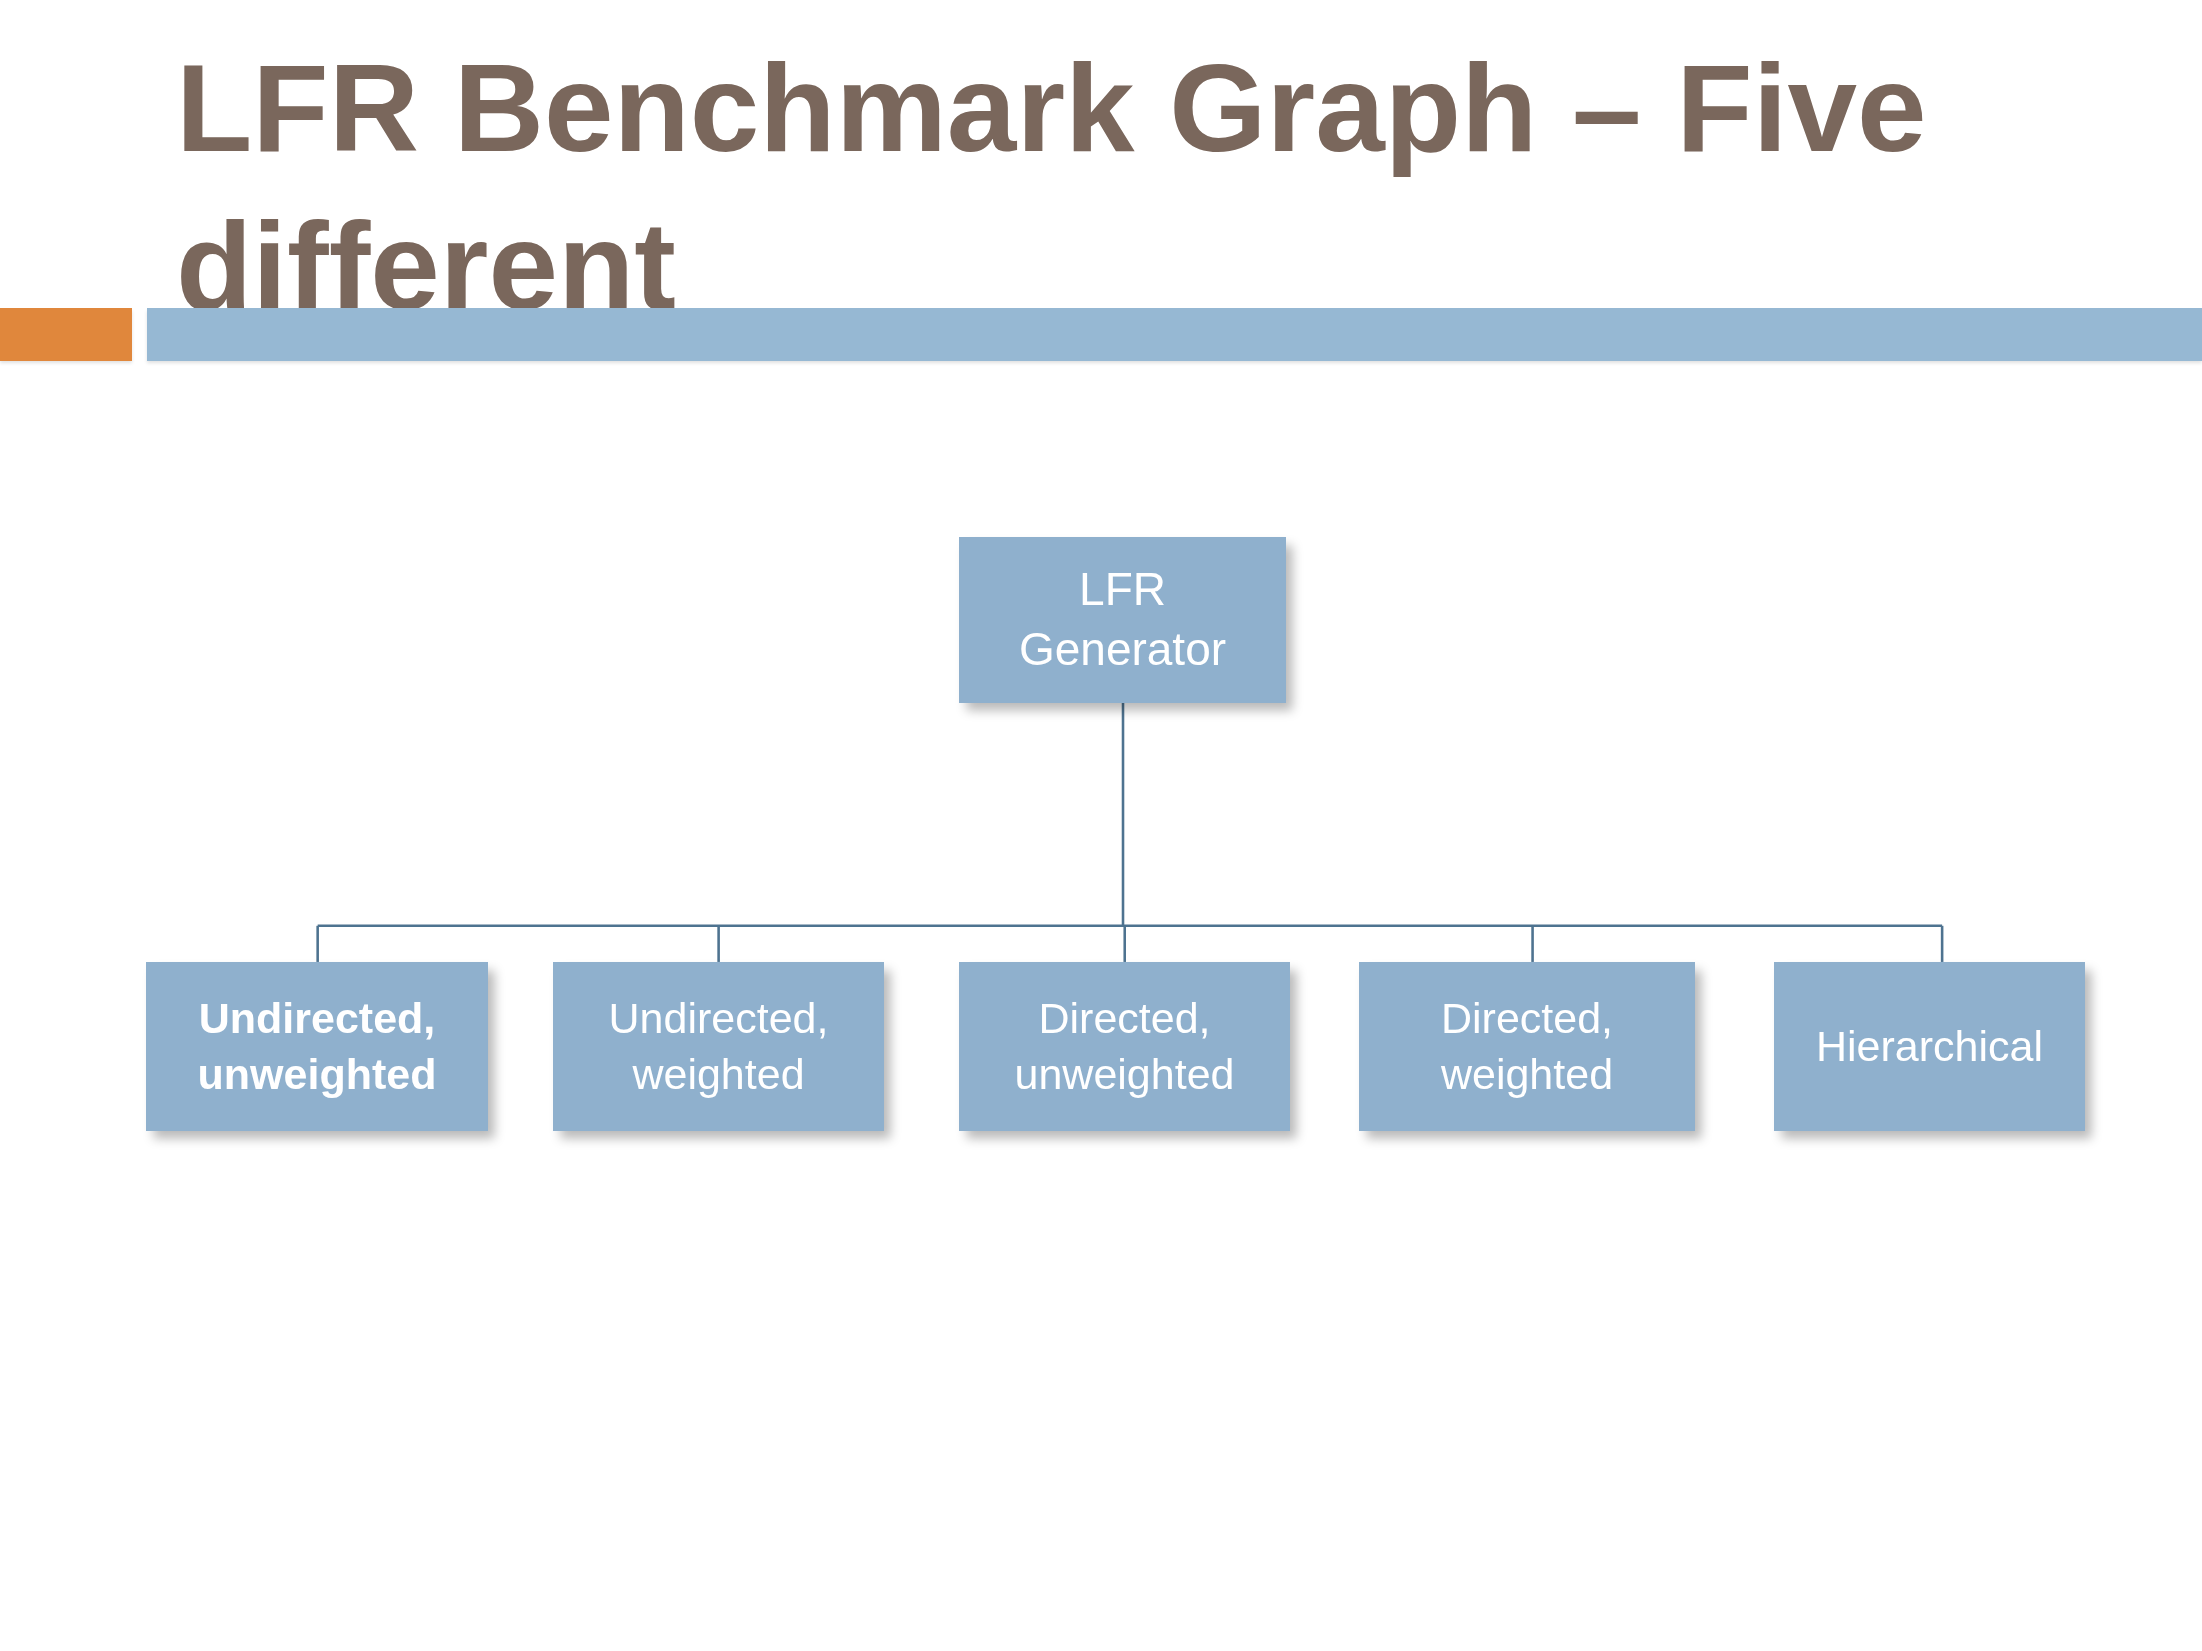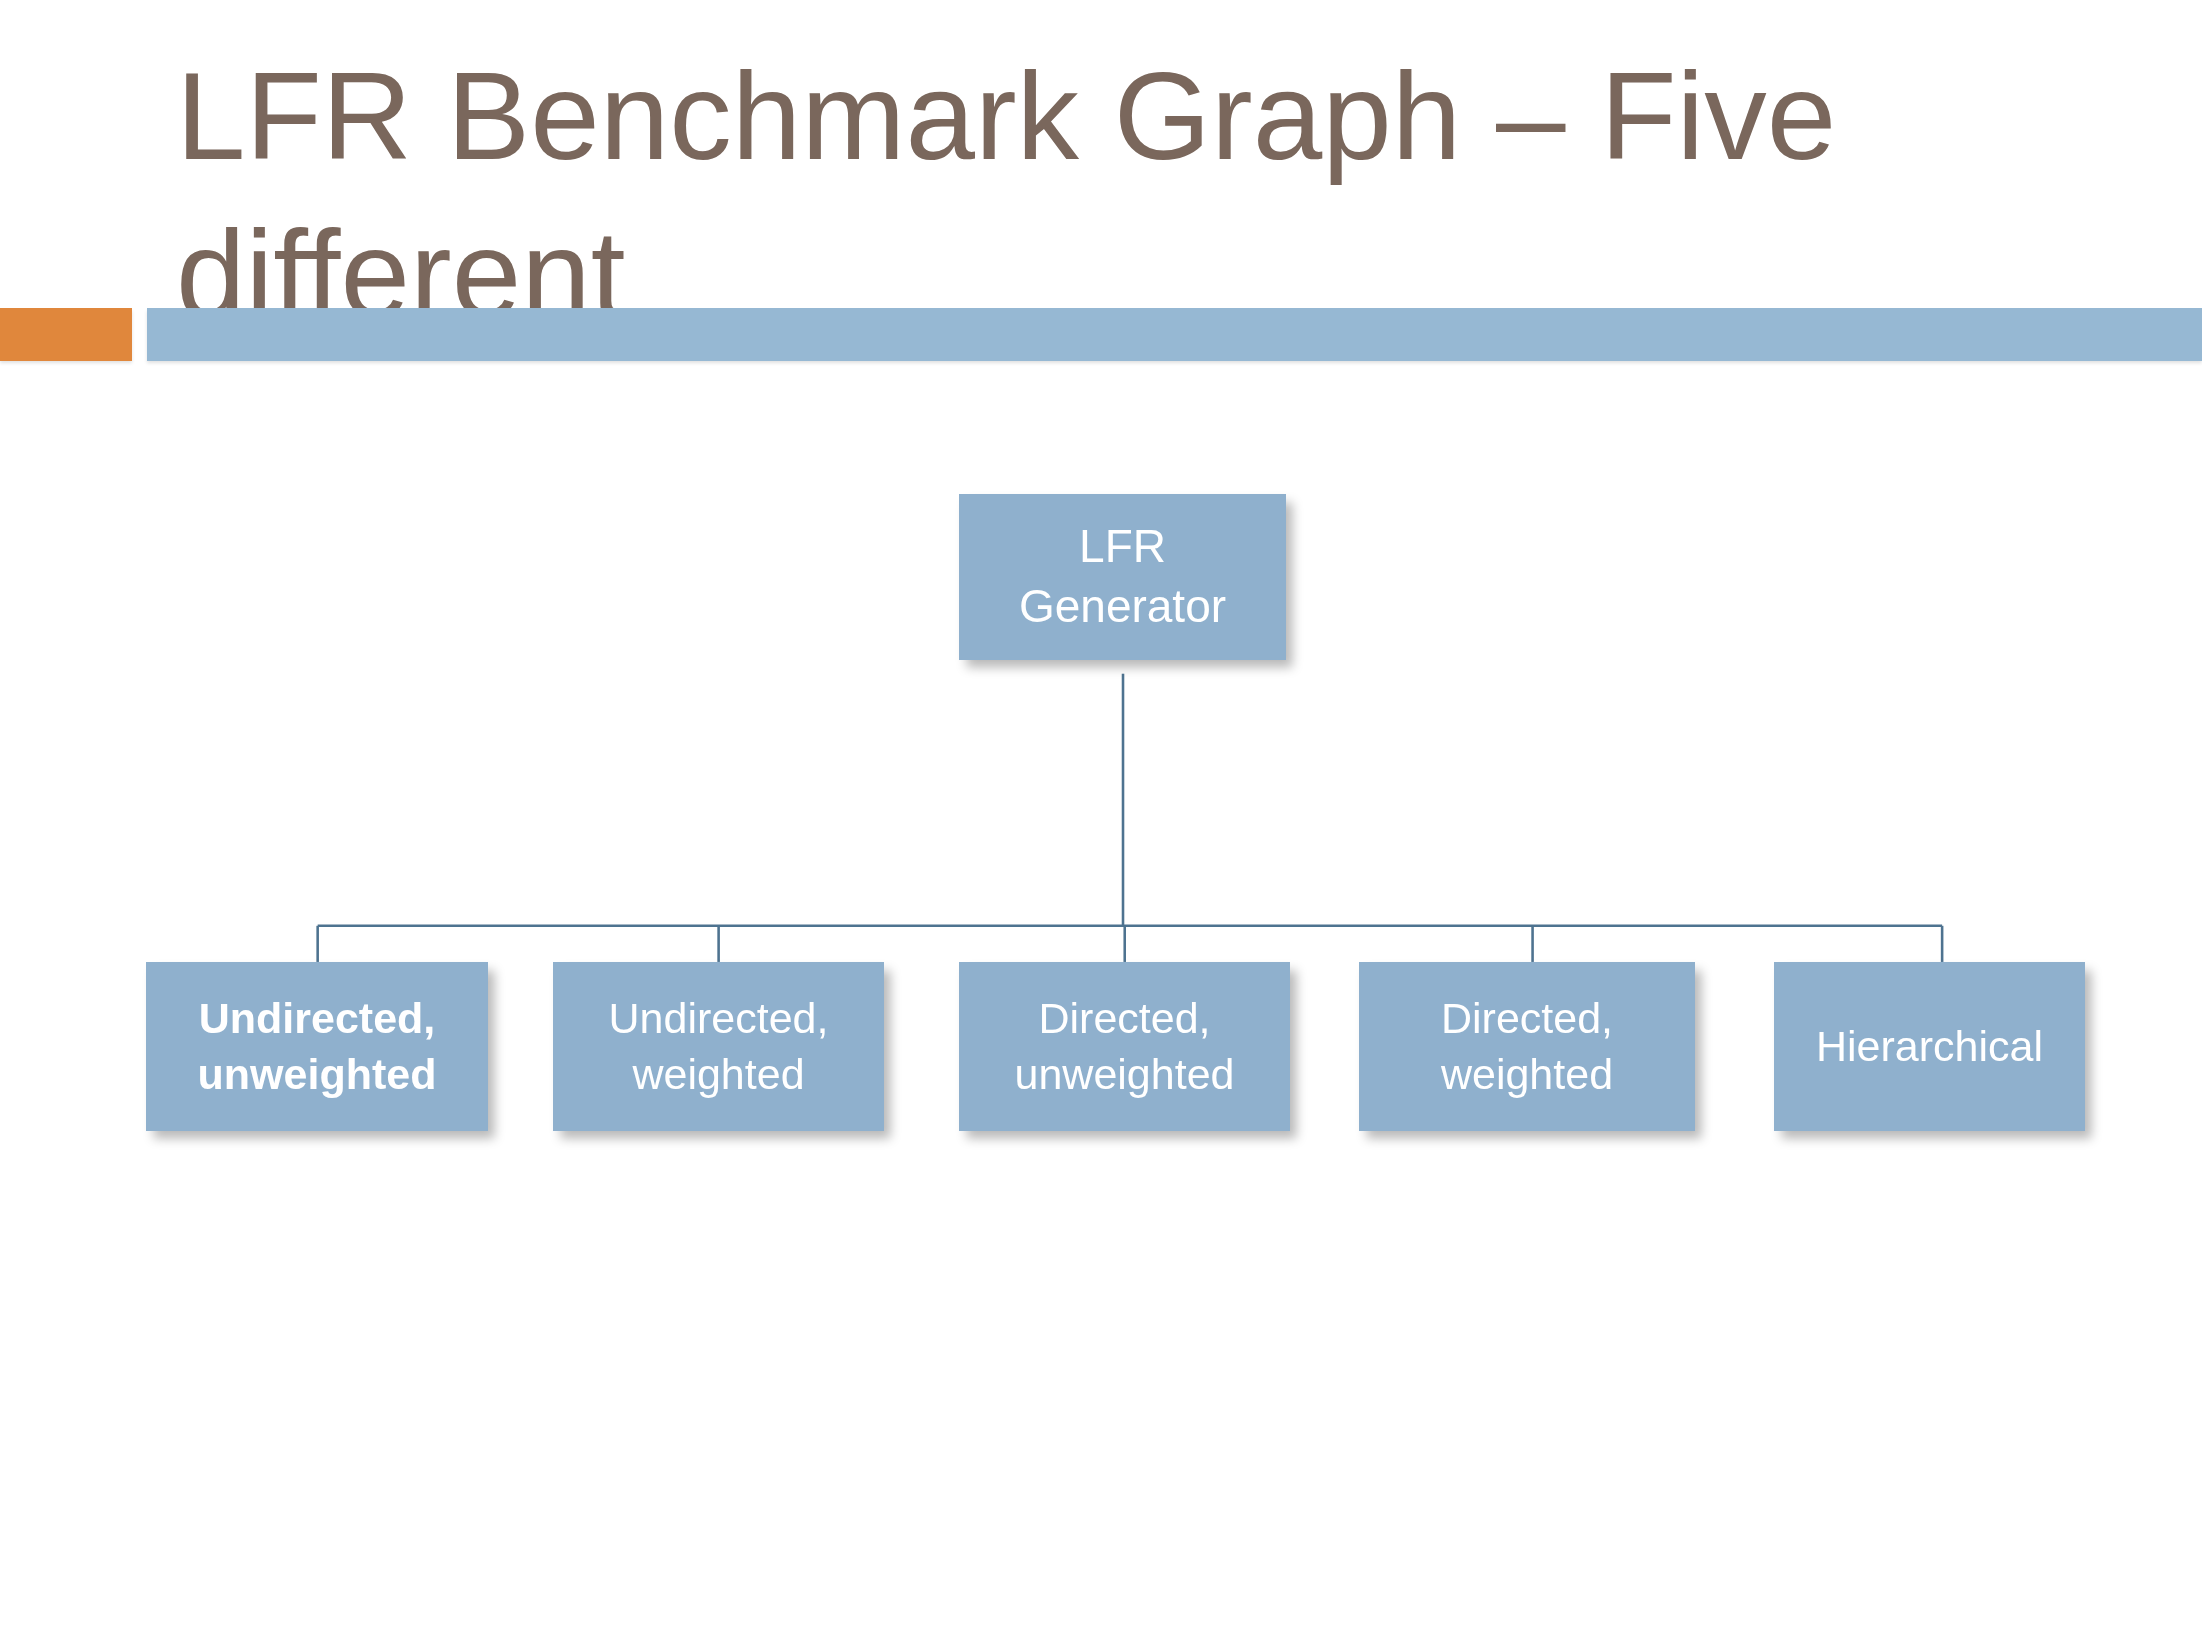--- a/index.html
+++ b/index.html
@@ -17,25 +17,25 @@
   .slide{
     position:relative;
     width:2203px;
     height:1652px;
     background:var(--slide-bg);
     overflow:hidden;
   }
   .title{
     position:absolute;
     left:176px;
-    top:37px;
+    top:29px;
     width:2013px;
     font-size:125px;
     line-height:158px;
-    font-weight:400;
+    font-weight:700;
     color:var(--title-text);
     letter-spacing:0px;
   }
   .accent-orange{
     position:absolute;
     left:0;
     top:308px;
     width:132px;
     height:53px;
     background:var(--accent-orange);
@@ -65,21 +65,21 @@
     background:var(--node-fill);
     color:var(--node-text);
     display:flex;
     align-items:center;
     justify-content:center;
     text-align:center;
     white-space:pre-line;
     box-shadow:6.9px 7.7px 10.3px rgba(0,0,0,0.28);
   }
   .node.root{
-    left:959px; top:494px;
+    left:959px; top:537px;
     width:327px; height:166px;
     font-size:46px;
     line-height:1.3;
   }
   .node.child{
     top:962px;
     height:169px;
     font-size:43px;
     line-height:1.3;
   }

